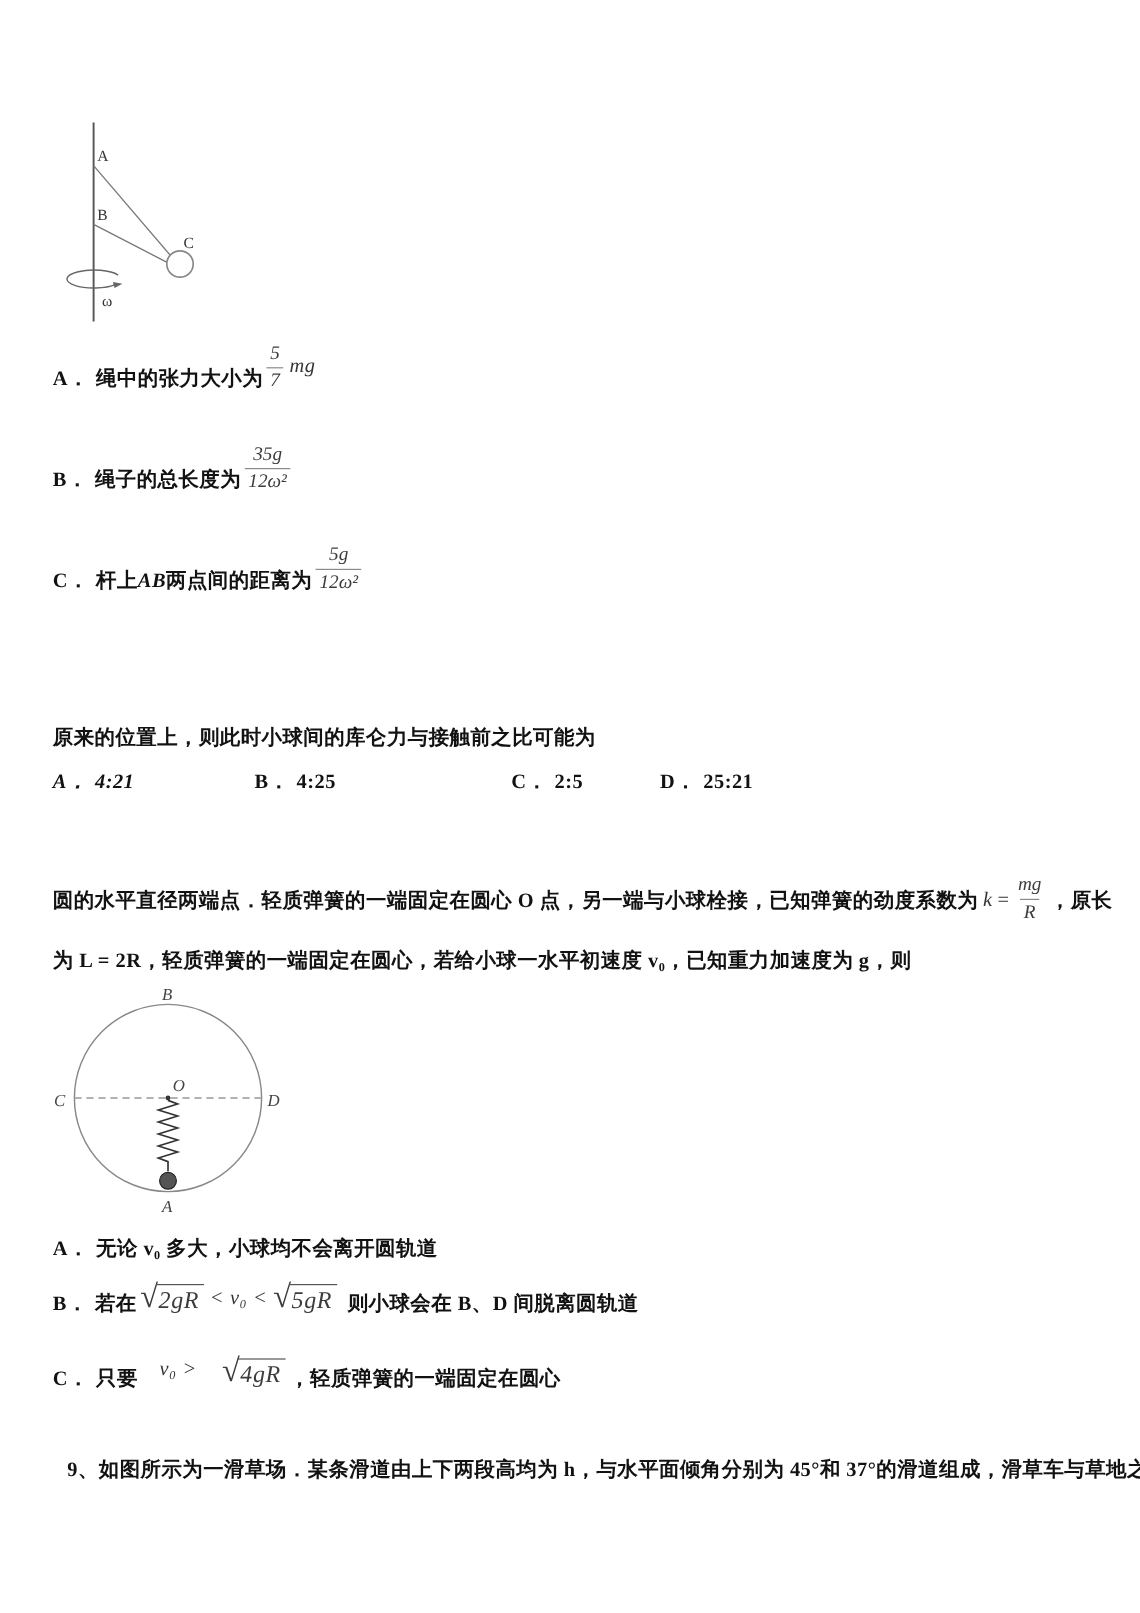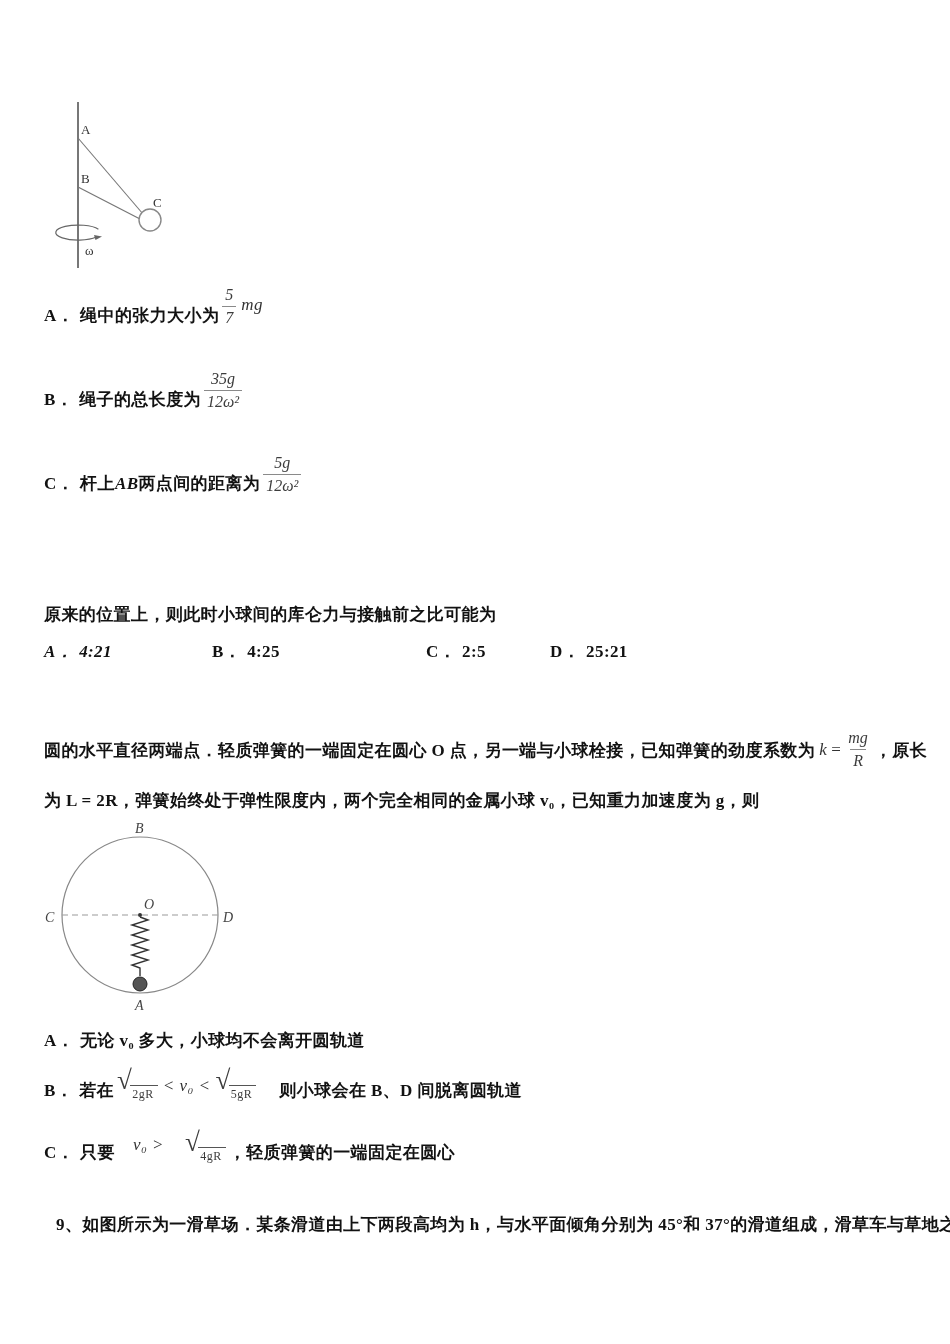--- a/index.html
+++ b/index.html
@@ -25,21 +25,21 @@
     display:inline-flex; flex-direction:column; align-items:center;
     font-style:italic; font-weight:400; color:#3c3c3c; font-size:16px;
     line-height:1; margin:0 3px; letter-spacing:0;
   }
   .frac .num { padding:0 3px 3px 3px; }
   .frac .den { border-top:1.4px solid #8a8a8a; padding:3px 3px 1px 3px; }
   .suffix-raised { margin-bottom:12px; margin-left:2px; }
   
   .sqrt { display:inline-flex; align-items:flex-start; color:#3c3c3c; font-weight:400; margin:0 3px; }
   .sqrt .rad { font-size:27px; line-height:1.05; font-style:normal; margin-right:-2px; }
-  .sqrt .rc  { font-size:12px; line-height:1.35; border-top:1.4px solid #555; margin-top:19px; padding:0 4px 0 2px; letter-spacing:0.5px; }
+  .sqrt .rc  { font-style:italic; font-size:20px; line-height:1.35; border-top:1.4px solid #555; margin-top:4px; padding:0 4px 0 2px; letter-spacing:0.5px; }
   .mid-raised { position:relative; top:-5px; margin:0 2px; }
   .v-raised   { position:relative; top:-8px; margin:0 18px; }
   
   .q7opt { position:absolute; top:0; }
   
   .dlab  { font-family:"Liberation Serif","DejaVu Serif",serif; font-size:13px; fill:#333; }
   .dlabi { font-family:"Liberation Serif","DejaVu Serif",serif; font-size:14px; font-style:italic; fill:#444; }
 </style>
 </head>
 <body>
@@ -106,21 +106,21 @@
       <span>k</span>
       <span style="font-style:normal; margin:0 4px;">=</span>
       <span class="frac" style="margin:0;">
         <span class="num">mg</span>
         <span class="den">R</span>
       </span>
     </span>
     <span>，原长</span>
   </div>
 
-  <div class="line" style="left:44px; top:790px;">为 L = 2R，弹簧始终处于弹性限度内，两个完全相同的金属小球 v₀，已知重力加速度为 g，则</div>
+  <div class="line" style="left:44px; top:790px;">为 L = 2R，轻质弹簧的一端固定在圆心，若给小球一水平初速度 v₀，已知重力加速度为 g，则</div>
 
   <svg style="position:absolute; left:38px; top:817px;" width="215" height="200" viewBox="0 0 215 200">
     <circle cx="102" cy="98" r="78" fill="none" stroke="#888" stroke-width="1.2"></circle>
     <text class="dlabi" x="97" y="16">B</text>
     <line x1="24" y1="98" x2="180" y2="98" stroke="#999" stroke-width="1.2" stroke-dasharray="6 4"></line>
     <text class="dlabi" x="7" y="105">C</text>
     <text class="dlabi" x="185" y="105">D</text>
     <circle cx="102" cy="98" r="2" fill="#333"></circle>
     <text class="dlabi" x="106" y="92">O</text>
     <path d="M102,100 l8,3 l-16,5 l16,5 l-16,5 l16,5 l-16,5 l16,5 l-16,5 l16,5 l-16,5 l8,3 L102,159" fill="none" stroke="#333" stroke-width="1.4"></path>
@@ -137,21 +137,21 @@
     <span class="txt">若在</span>
     <span class="sqrt">
       <span class="rad">√</span>
       <span class="rc">2gR</span>
     </span>
     <span class="math mid-raised txt">&lt; v₀ &lt;</span>
     <span class="sqrt">
       <span class="rad">√</span>
       <span class="rc">5gR</span>
     </span>
-    <span class="txt" style="margin-left:20px;font-family:Liberation Serif, serif;">则小球会在 B、D 间脱离圆轨道</span>
+    <span class="txt" style="margin-left:6px;font-family:Liberation Serif, serif;">则小球会在 B、D 间脱离圆轨道</span>
   </div>
 
   <div class="row" style="left:44px; top:1128px;">
     <span class="lbl txt">C．</span>
     <span class="txt">只要</span>
     <span class="math v-raised txt">v₀ &gt;</span>
     <span class="sqrt">
       <span class="rad">√</span>
       <span class="rc">4gR</span>
     </span>

